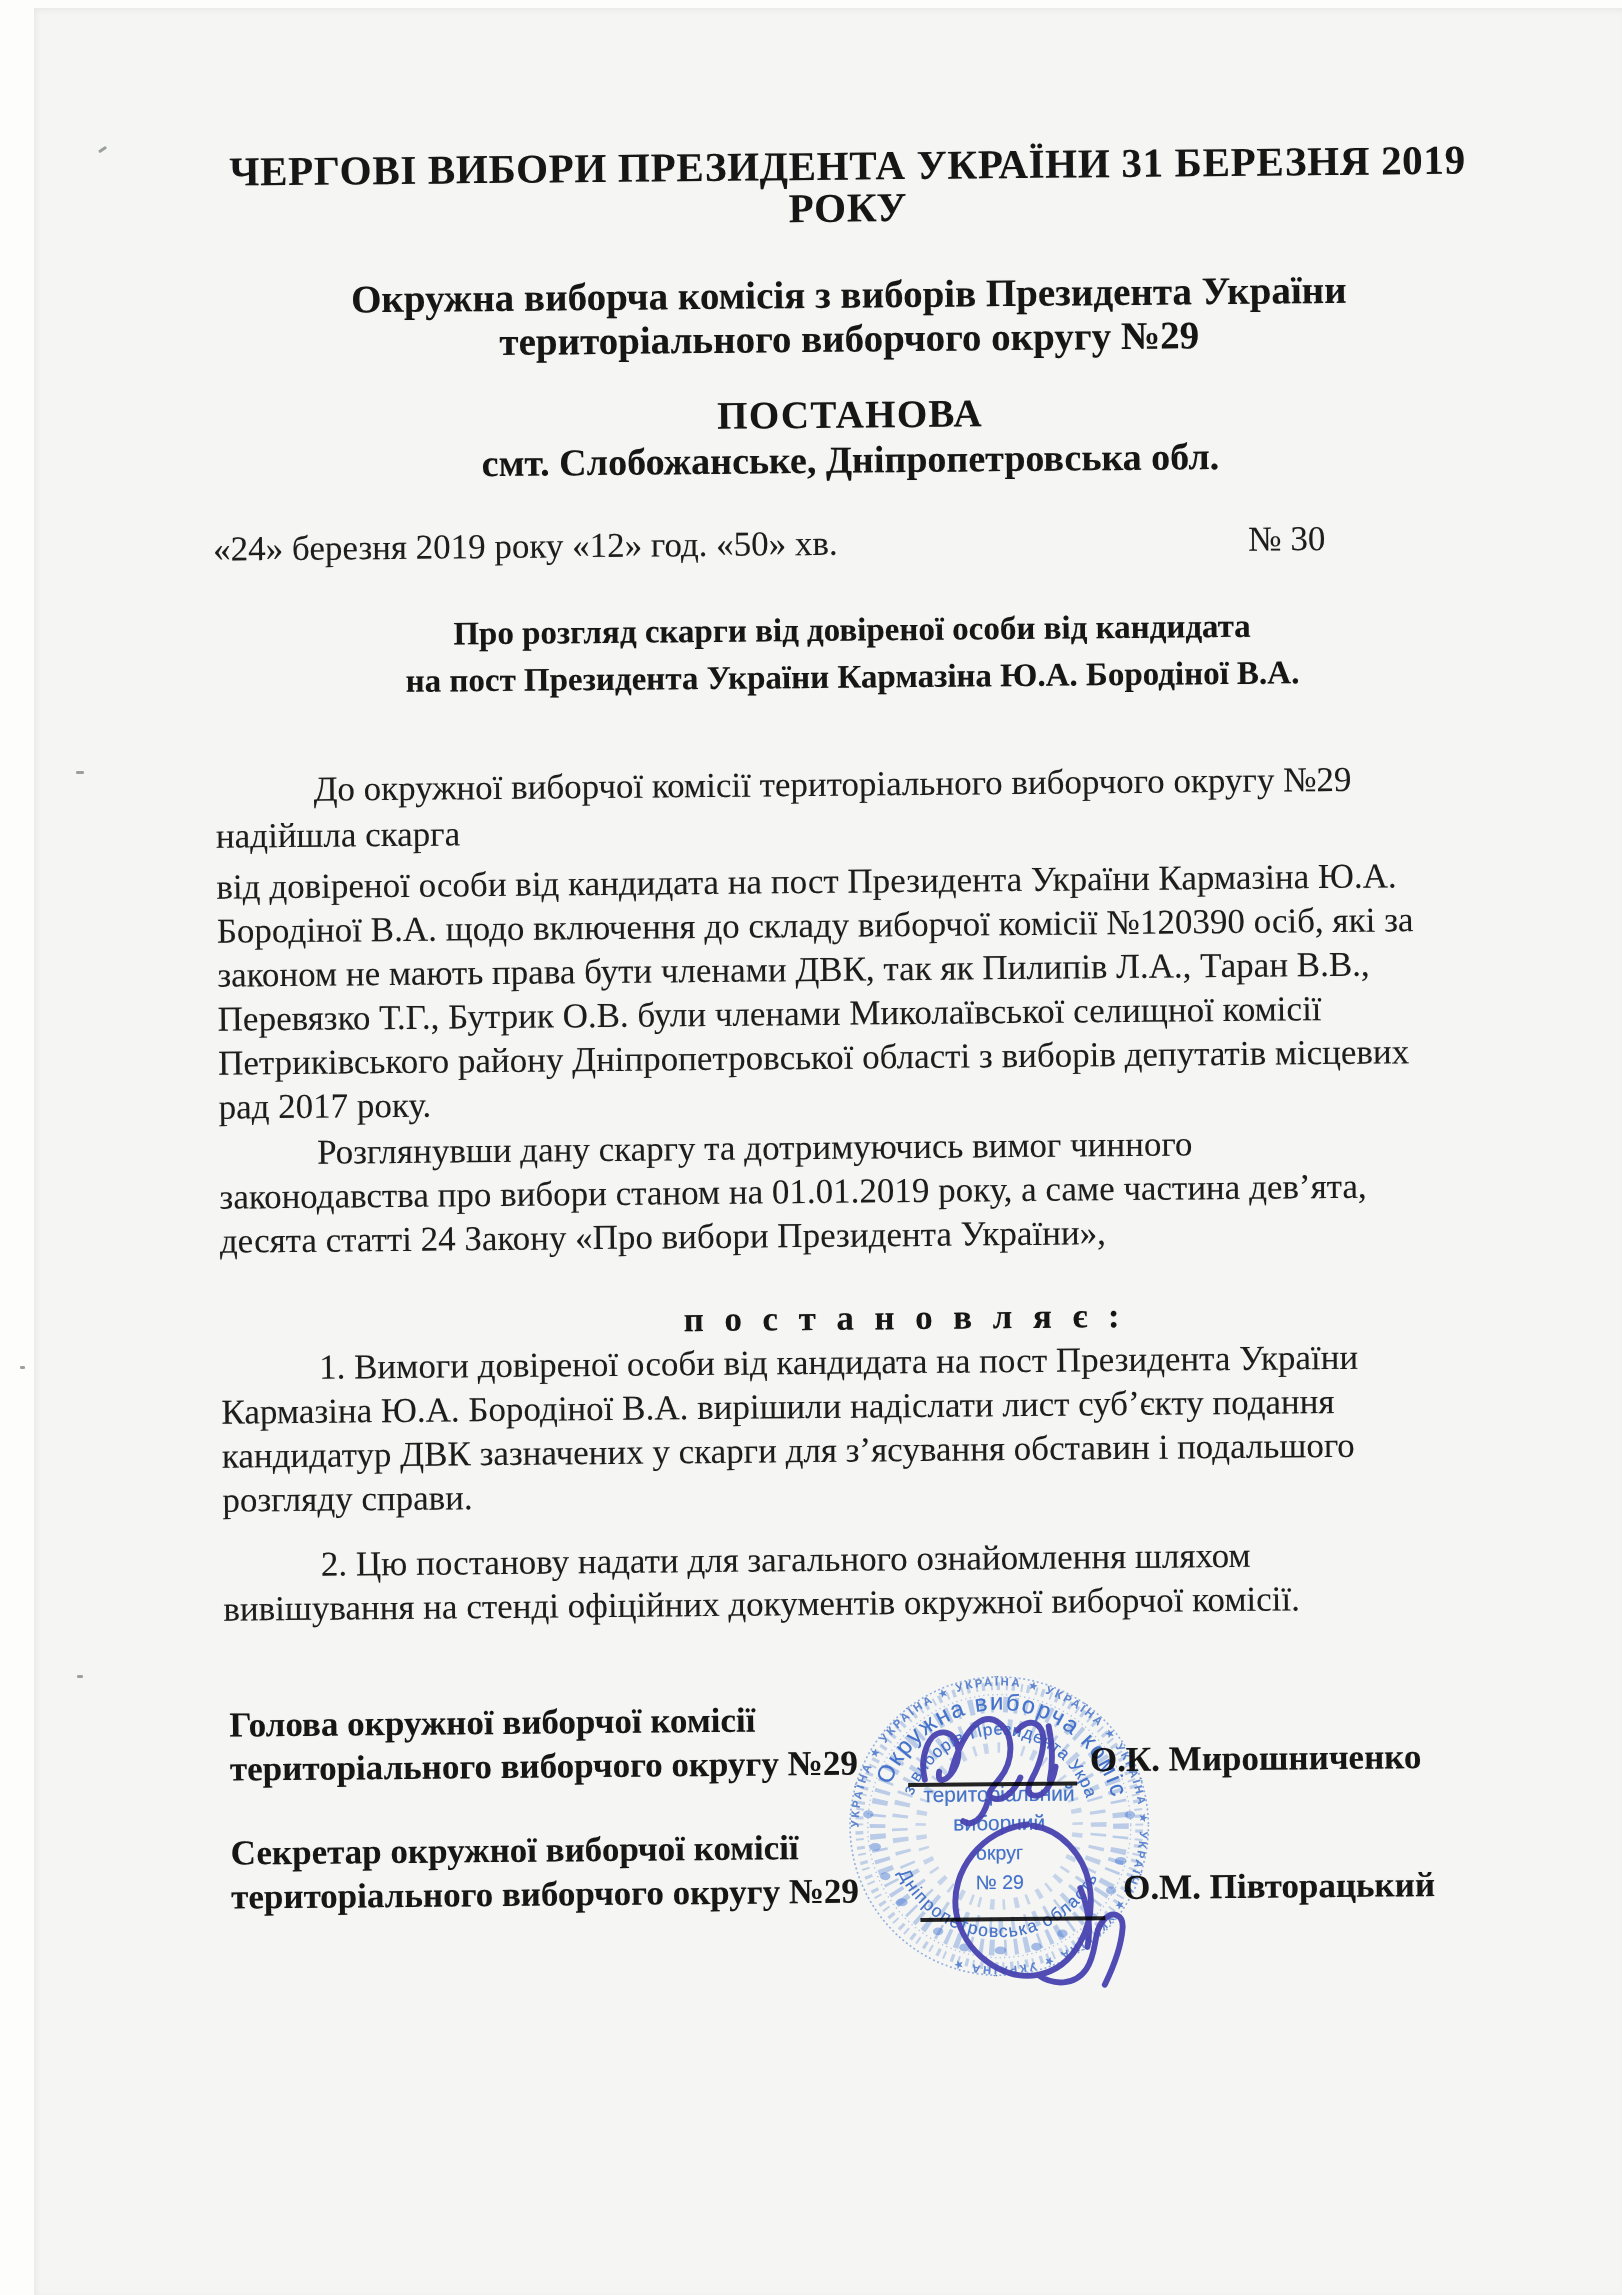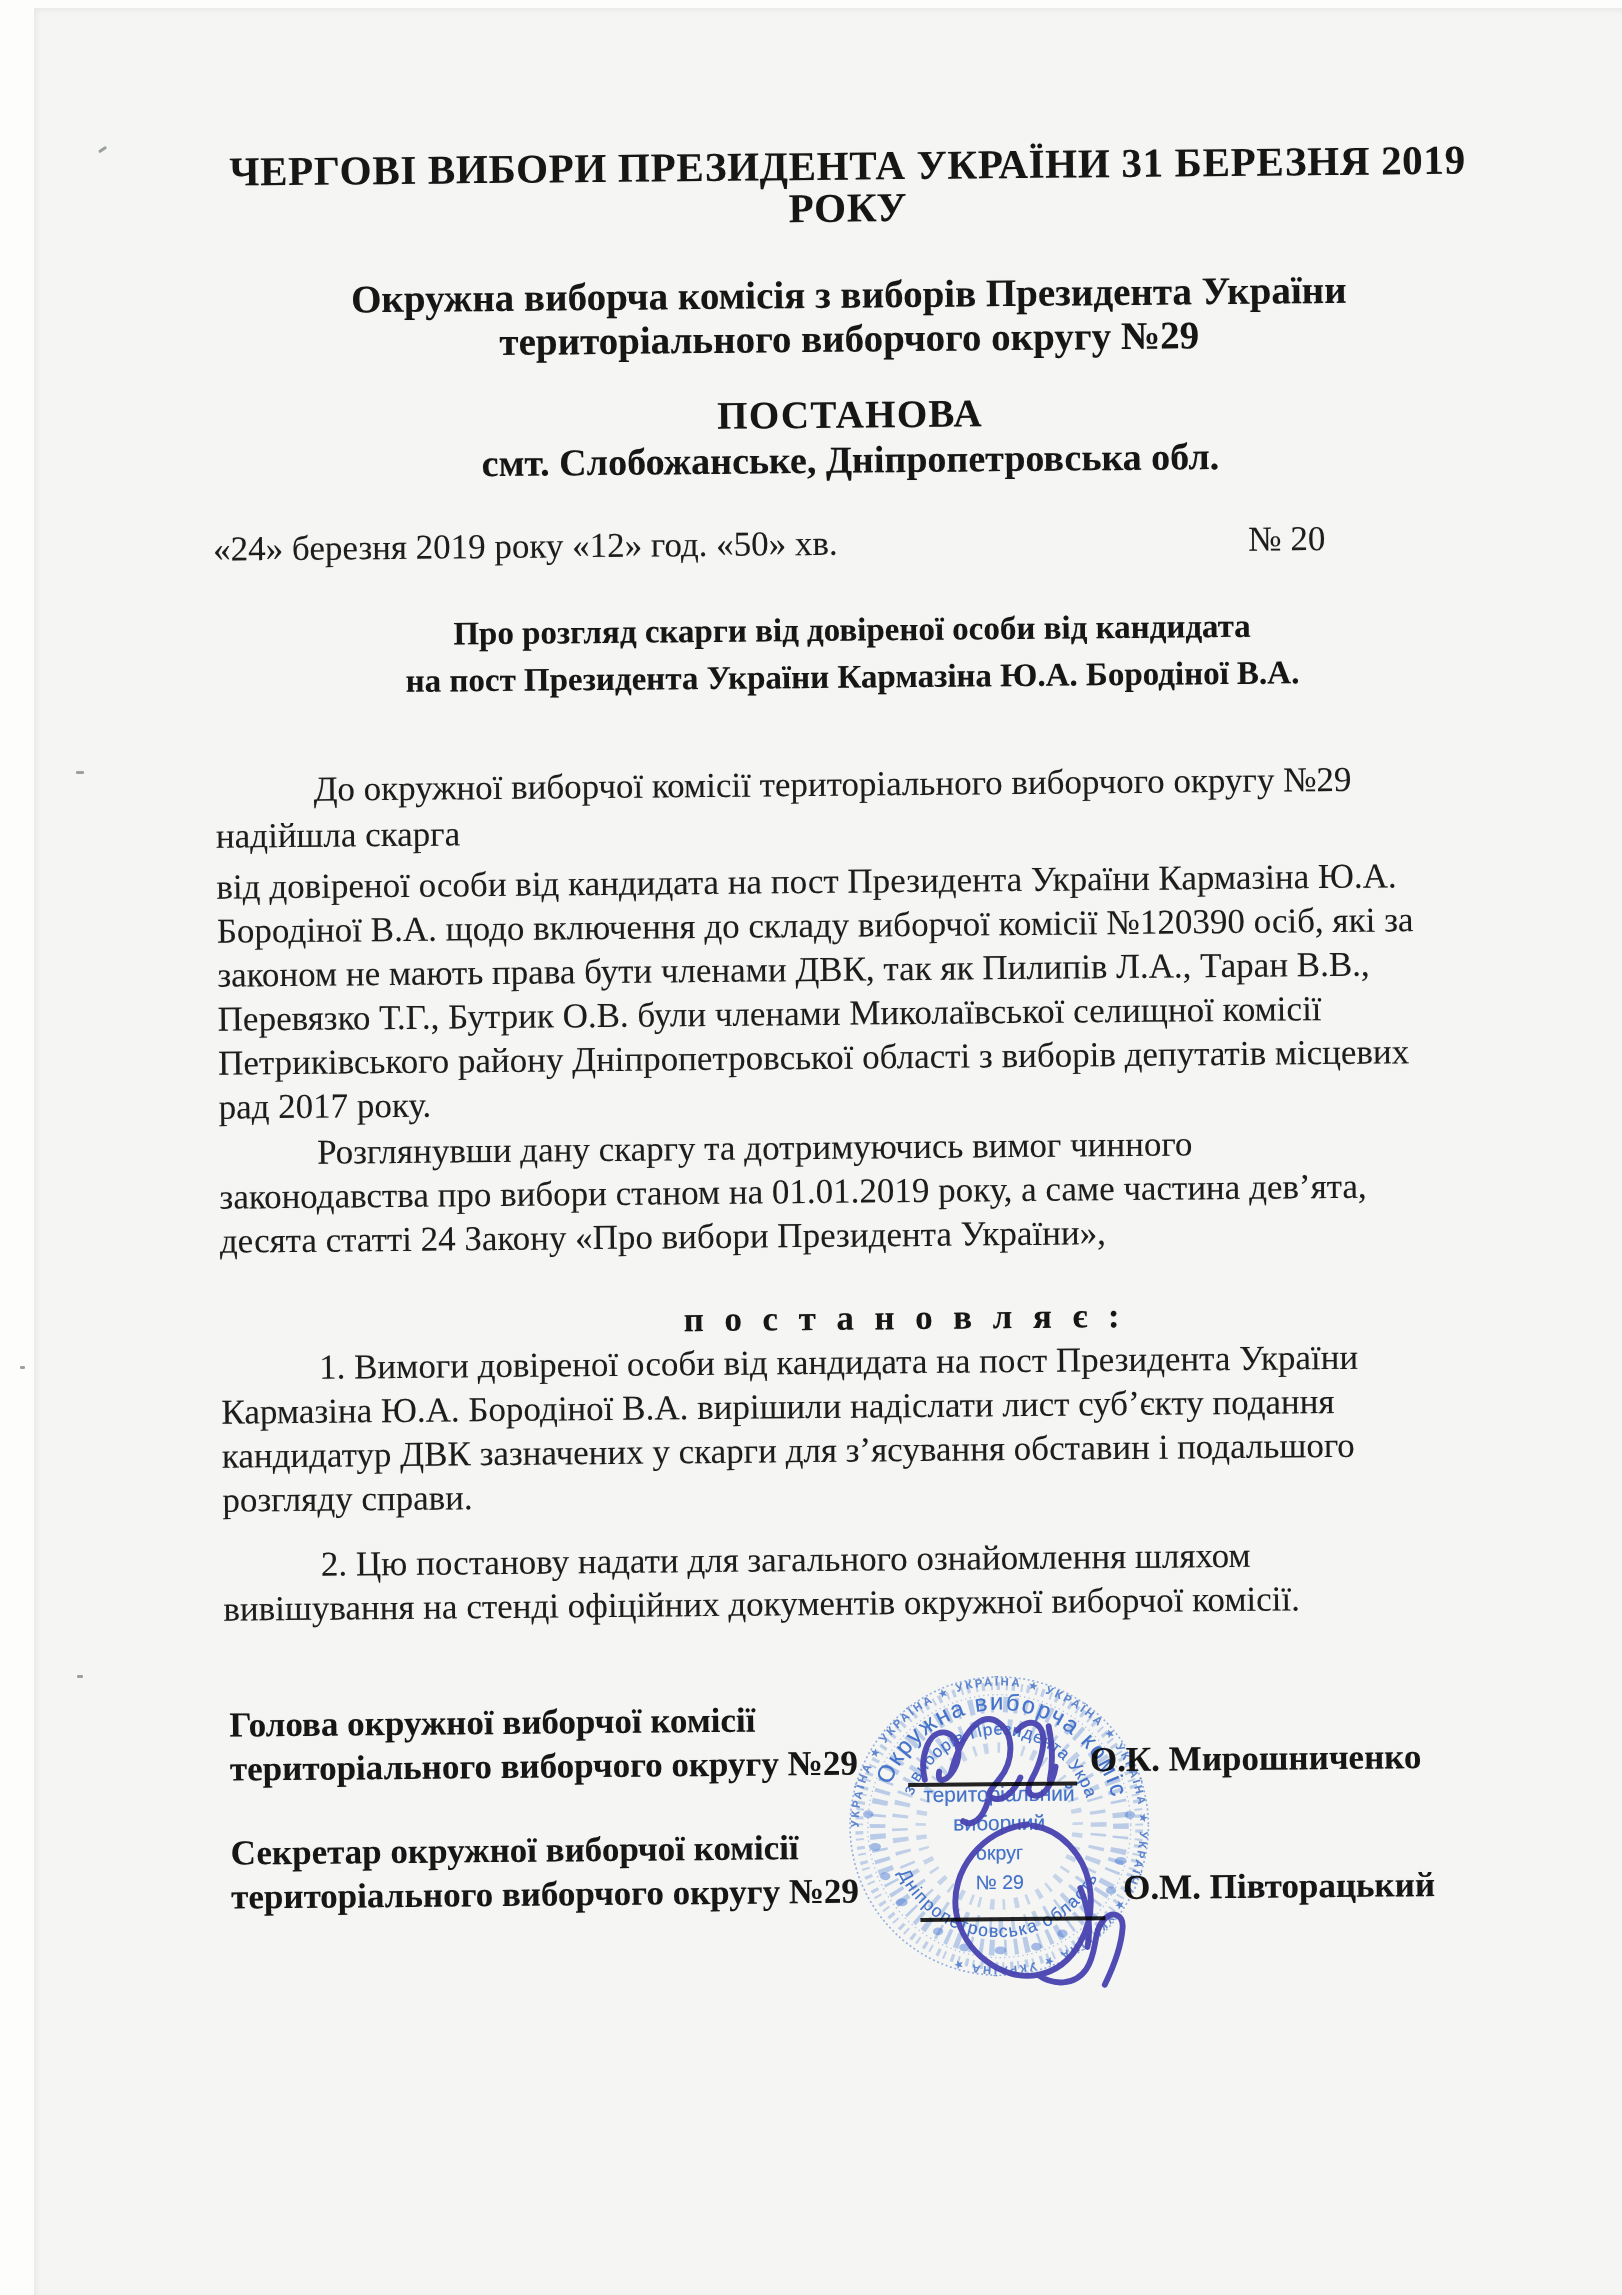--- a/index.html
+++ b/index.html
@@ -72,21 +72,21 @@
     <div class="tline">Окружна виборча комісія з виборів Президента України</div>
     <div class="tline">територіального виборчого округу №29</div>
   </div>
 
   <div class="blk doctype c b">ПОСТАНОВА</div>
 
   <div class="blk place c b">смт. Слобожанське, Дніпропетровська обл.</div>
 
   <div class="blk daterow">
     <span>«24» березня 2019 року «12» год. «50» хв.</span>
-    <span class="docnum">№ 20</span>
+    <span class="docnum">№ 30</span>
   </div>
 
   <div class="blk subject c b">
     <div class="tline">Про розгляд скарги від довіреної особи від кандидата</div>
     <div class="tline">на пост Президента України Кармазіна Ю.А. Бородіної В.А.</div>
   </div>
 
   <div class="blk body-text p1 indent-first">
       <div class="tline">До окружної виборчої комісії територіального виборчого округу №29</div>
       <div class="tline">надійшла скарга</div>

